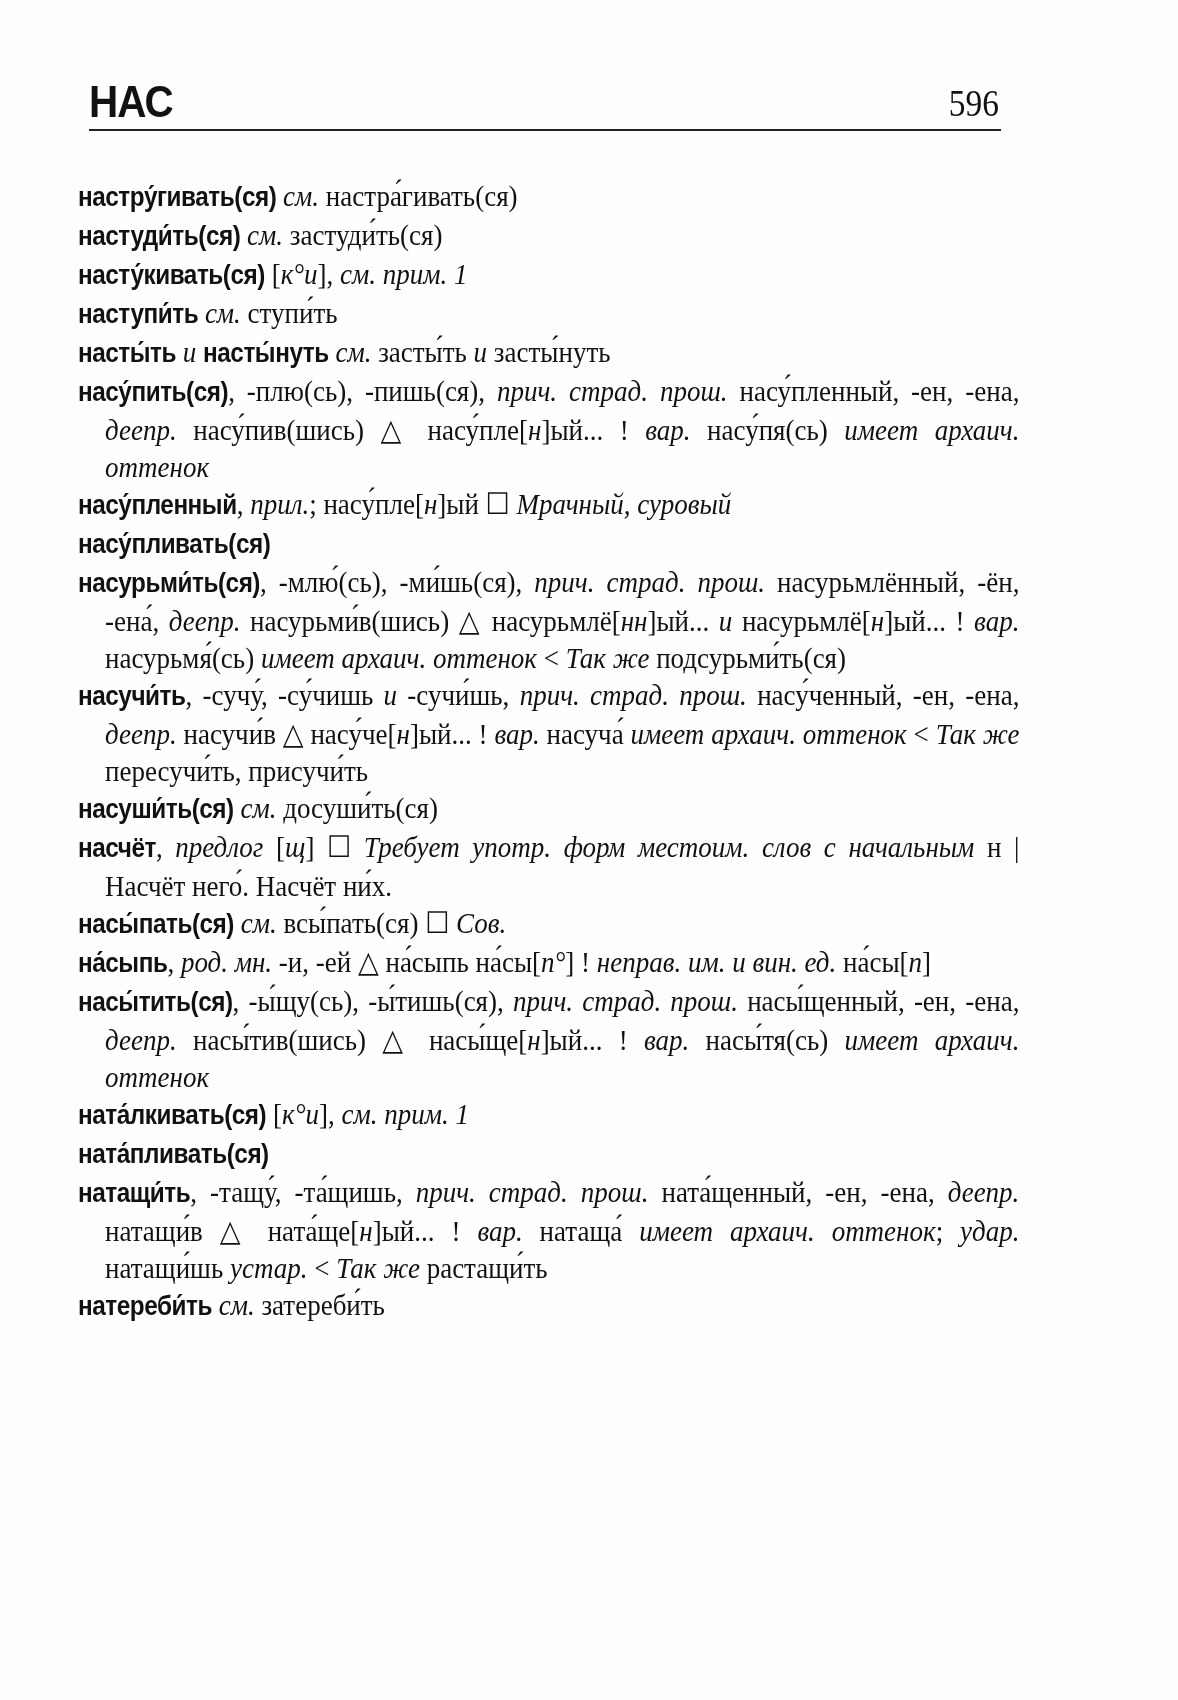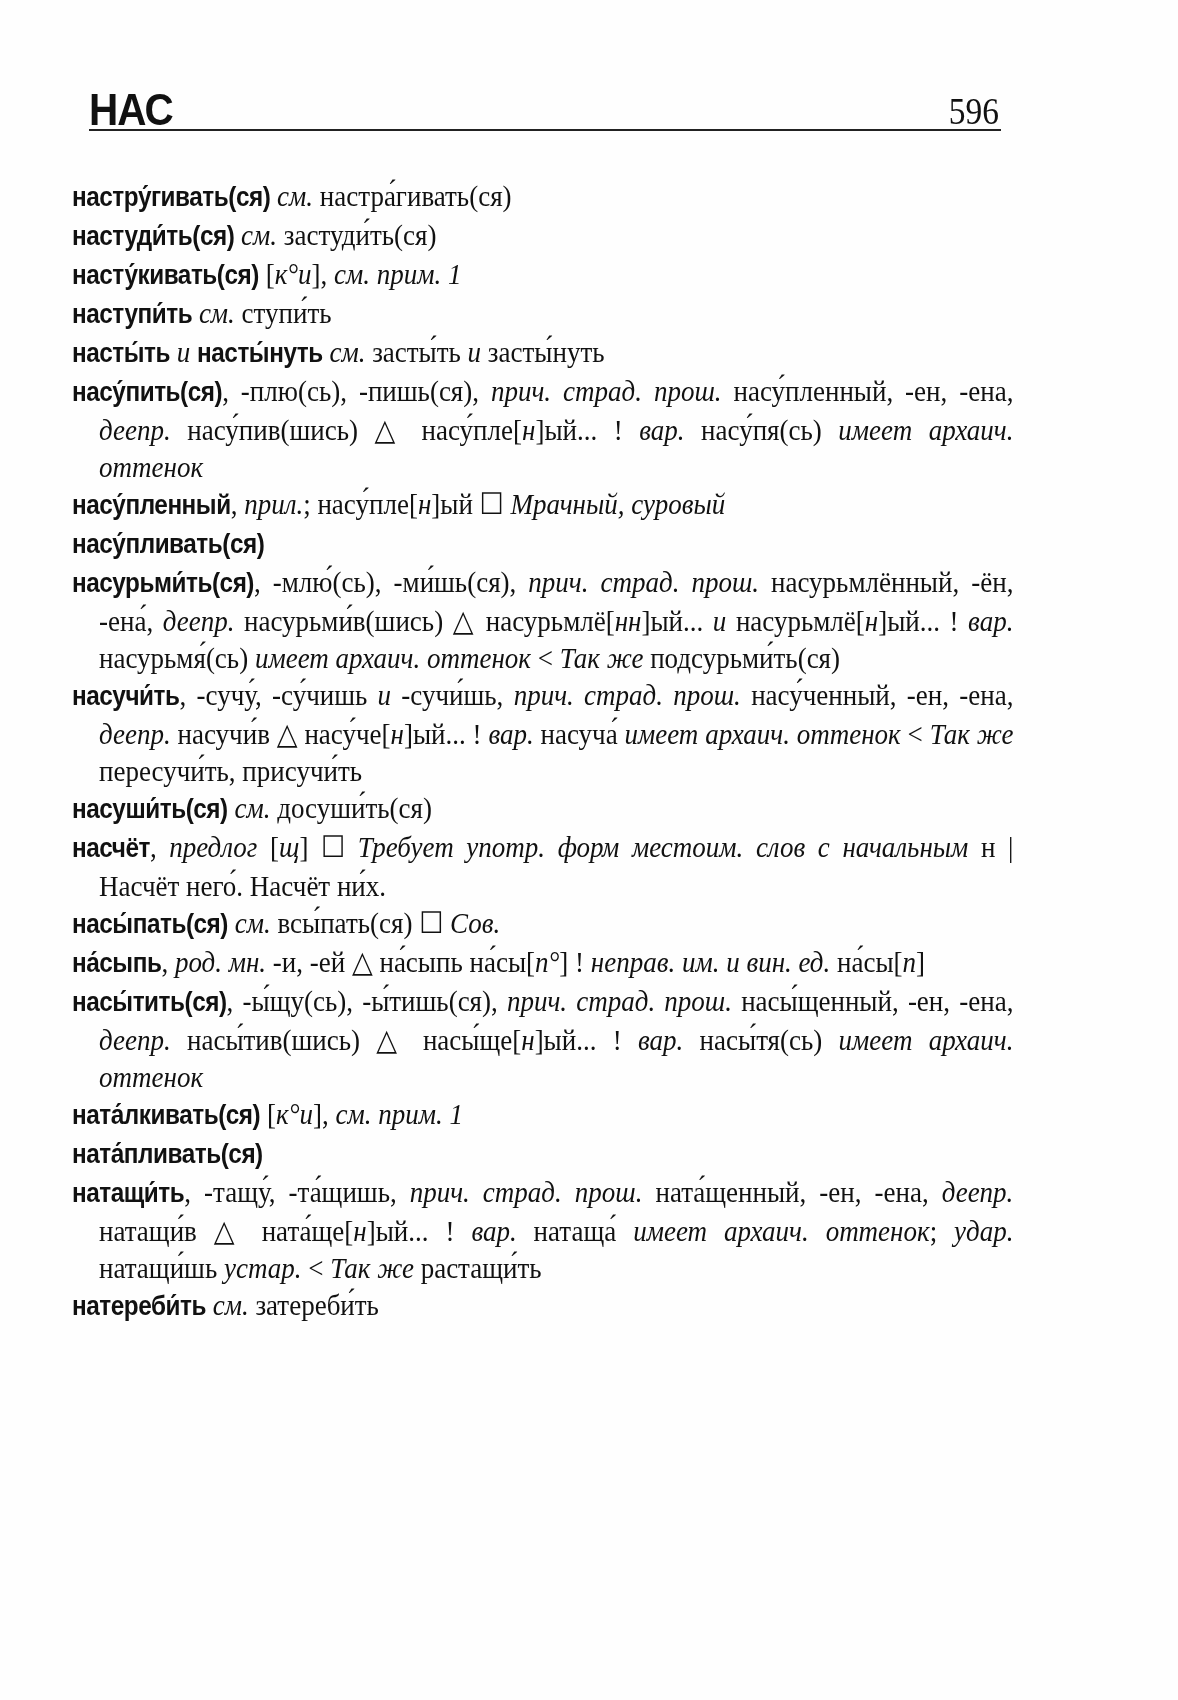--- a/index.html
+++ b/index.html
@@ -2,38 +2,38 @@
 <html><head>
 <meta charset="utf-8">
 <style>
   html, body { margin: 0; padding: 0; background: #fefefe; }
   body {
     width: 1178px; height: 1700px; position: relative; overflow: hidden;
     font-family: "Liberation Serif", "DejaVu Serif", serif;
     color: #111;
   }
   .page-header {
-    position: absolute; left: 89px; top: 86px; width: 910px; height: 50px;
+    position: absolute; left: 89px; top: 78px; width: 910px; height: 50px;
   }
   .running-head {
     position: absolute; left: 0; top: 0;
     font-family: "Liberation Sans Narrow", "Liberation Sans", sans-serif;
     font-weight: bold; font-size: 44px; letter-spacing: -1px; line-height: 48px;
     transform: scaleX(0.92); transform-origin: left;
   }
   .page-number {
     position: absolute; right: 0; top: 2px;
     font-size: 38px; line-height: 46px; transform: scaleX(0.88); transform-origin: right;
   }
   .header-rule {
     position: absolute; left: 89px; top: 129px; width: 912px; height: 0;
     border-top: 2px solid #222;
   }
   .entries {
-    position: absolute; left: 72px; top: 177px; width: 915px;
+    position: absolute; left: 78px; top: 177px; width: 915px;
   }
   .entry {
     font-size: 30px; line-height: 37px;
     padding-left: 30px; text-indent: -30px;
     text-align: justify;
     transform: scaleX(0.9); transform-origin: left;
     width: 1016px;
   }
   .entry .b { font-weight: bold; font-family: "Liberation Sans", "DejaVu Sans", sans-serif; font-size: 27px; letter-spacing: -0.5px; }
   .entry .i { font-style: italic; }

